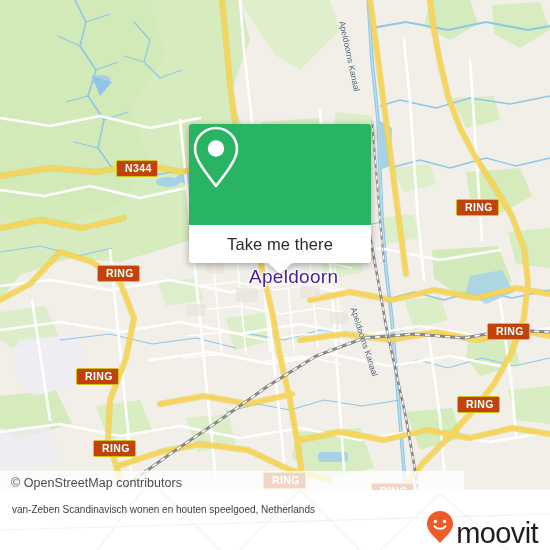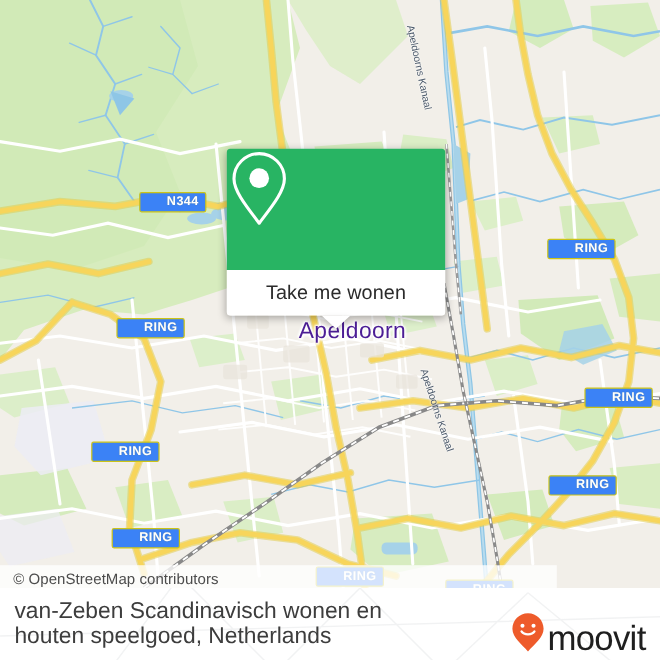--- a/index.html
+++ b/index.html
@@ -16,28 +16,28 @@
     position: absolute; left: 0; top: 0;
     width: 550px; height: 490px;
     background: #f2efe9;
     overflow: hidden;
   }
   .map svg { position: absolute; left: 0; top: 0; }
 
   
   .shield {
     position: absolute;
-    background: #3b82f6;
+    background: #c2410c;
     border: 1.4px solid #ccc417;
     border-radius: 2px;
     color: #ffffff;
     font-size: 10.5px;
     font-weight: bold;
     letter-spacing: 0.4px;
-    padding: 1px 5px 2px 22px;
+    padding: 1px 5px 2px 8px;
     line-height: 12px;
     text-shadow: 0 0 1px rgba(150,145,20,.45);
     white-space: nowrap;
   }
 
   
   .place-label {
     position: absolute;
     font-size: 19px;
     color: #4c1d95;
@@ -117,21 +117,21 @@
     left: 0; top: 490px;
     width: 550px; height: 60px;
     background: #ffffff;
     overflow: hidden;
   }
   .footer-bg { position: absolute; left: 0; top: -10px; opacity: .13; }
   .footer-caption {
     position: absolute;
     left: 12px; top: 9px;
     width: 360px;
-    font-size: 19px;
+    font-size: 10px;
     line-height: 21px;
     color: #3d3d3d;
   }
   .brand {
     position: absolute;
     right: 12px; top: 16px;
     display: flex; align-items: center; gap: 1px;
   }
   .brand-word {
     font-size: 29px;
@@ -334,21 +334,21 @@
     <div class="shield" style="left:371px; top:483px;">RING</div>
 
     <div class="callout">
       <div class="callout-top">
         <svg width="54" height="66" viewBox="0 0 54 66">
           <path d="M27 4 C15.4 4 6 13.4 6 25 C6 36 18 50 27 62 C36 50 48 36 48 25 C48 13.4 38.6 4 27 4 Z" fill="none" stroke="#ffffff" stroke-width="2.6" stroke-linejoin="round"></path>
           <circle cx="27" cy="24.5" r="8.2" fill="#ffffff"></circle>
         </svg>
       </div>
       <div class="callout-bottom">
-        <span class="callout-label">Take me wonen</span>
+        <span class="callout-label">Take me there</span>
         <span class="callout-tail"></span>
       </div>
     </div>
 
     <div class="attribution">
       <span>© OpenStreetMap contributors</span>
     </div>
   </div>
 
   <div class="footer">

